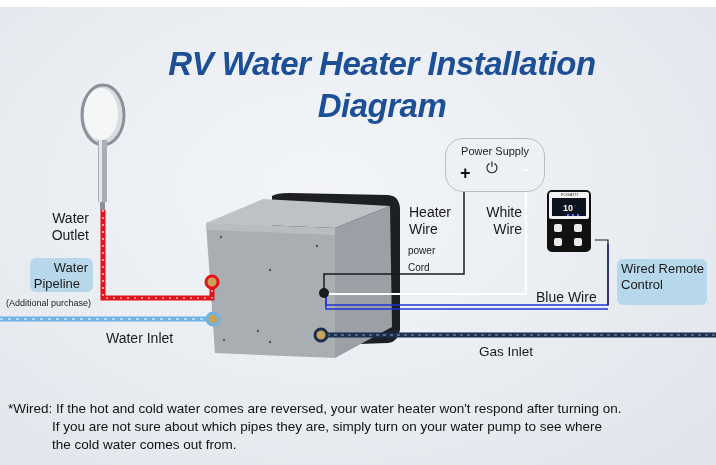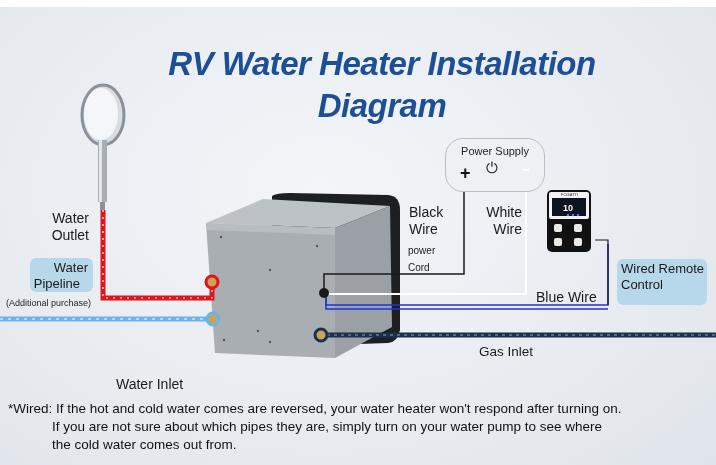--- a/index.html
+++ b/index.html
@@ -114,24 +114,24 @@
     <div>Water</div>
     <div>Outlet</div>
   </div>
 
   <div class="callout" style="left:30px; top:251px; width:63px; height:34px; text-align:right;">
     <div style="padding:2px 5px 0 0;">Water</div>
     <div style="padding-right:13px;">Pipeline</div>
   </div>
   <div class="lbl" style="left:6px; top:288px; font-size:9px; color:#222;">(Additional purchase)</div>
 
-  <div class="lbl" style="left:116px; top:323px;margin-top:46px;">Water Inlet</div>
+  <div class="lbl" style="left:106px; top:323px;">Water Inlet</div>
 
   <div class="lbl" style="left:409px; top:197px;">
-    <div>Black</div>
+    <div>Heater</div>
     <div>Wire</div>
   </div>
   <div class="lbl" style="left:408px; top:235px; font-size:10px;">
     <div>power</div>
     <div>Cord</div>
   </div>
 
   <div class="lbl" style="left:478px; top:197px; width:44px; text-align:right;">
     <div>White</div>
     <div>Wire</div>

